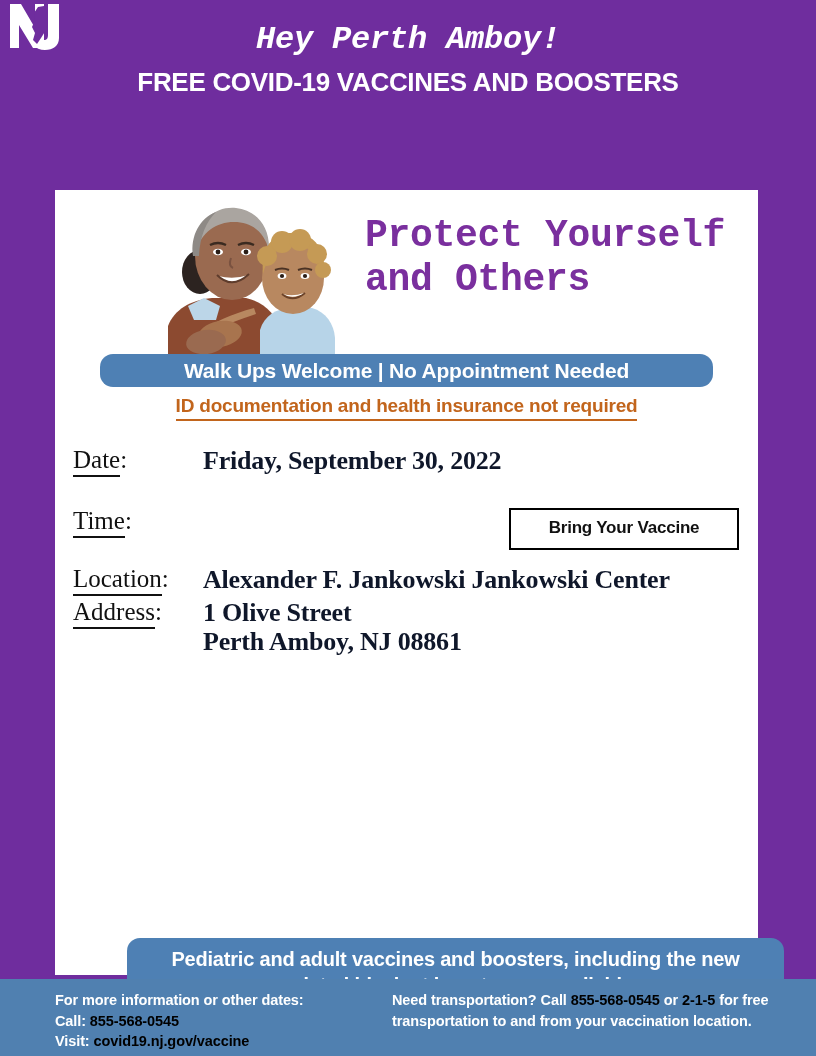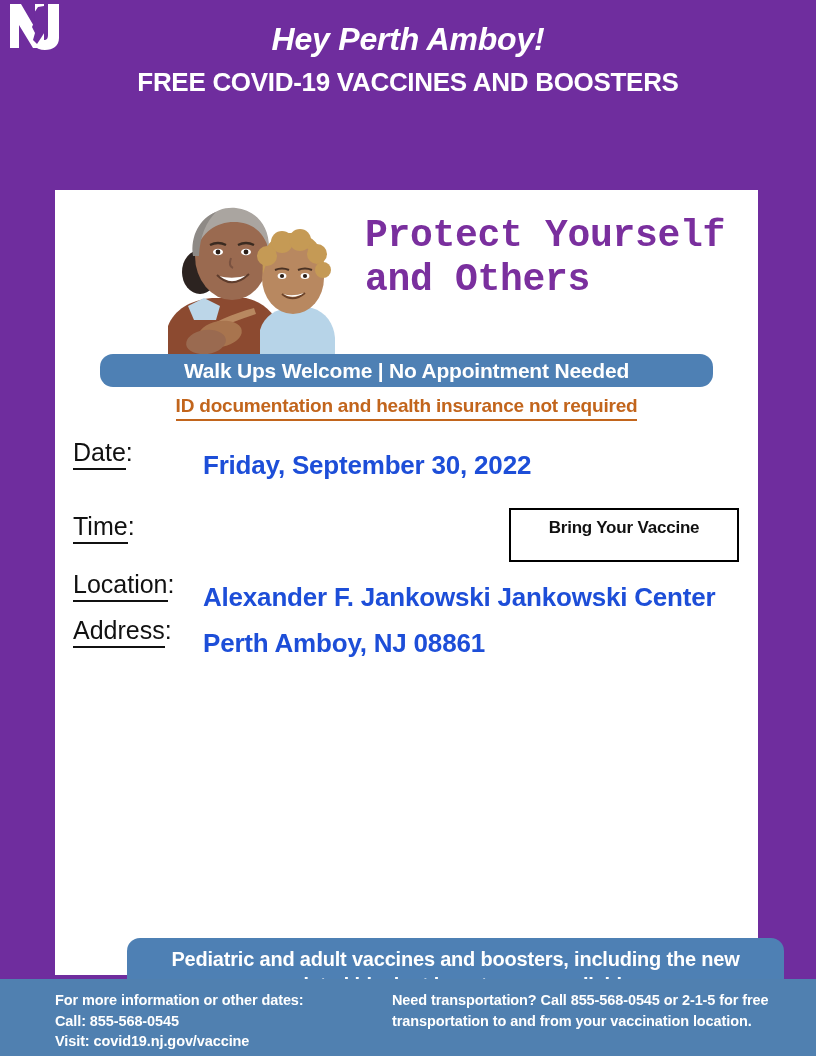--- a/index.html
+++ b/index.html
@@ -37,20 +37,21 @@
     text-align: center;
     color: #ffffff;
   }
   .hey-line {
     margin-top: 22px;
     font-size: 32px;
     font-weight: bold;
     font-style: italic;
     letter-spacing: -0.2px;
     line-height: 1.1;
+    font-family: Liberation Mono, monospace;
   }
   .free-line {
     margin-top: 10px;
     font-size: 26px;
     font-weight: bold;
     line-height: 1.18;
     letter-spacing: -0.3px;
     padding: 0 50px;
   }
 
@@ -121,61 +122,61 @@
   }
   .id-note span {
     border-bottom: 2px solid #C2651C;
     padding-bottom: 3px;
   }
 
   
   .details {
     position: absolute;
     left: 18px;
-    top: 248px;
+    top: 256px;
     width: 685px;
+    font-family: Liberation Serif, serif;
   }
   .drow {
     display: flex;
     align-items: flex-start;
   }
   .dlabel {
     flex: 0 0 130px;
     color: #111111;
     font-size: 25px;
     line-height: 1.15;
     white-space: nowrap;
   }
   .dlabel u {
     text-decoration: none;
     border-bottom: 2px solid #111111;
     padding-bottom: 2px;
   }
   .dvalue {
-    color: #1d4ed8;
+    color: #0f172a;
     font-size: 26px;
     font-weight: bold;
     line-height: 1.15;
     letter-spacing: -0.2px;
-    margin-top: 13px;
   }
   .drow-date { margin-bottom: 31px; }
   .drow-time { margin-bottom: 29px; }
   .drow-location { margin-bottom: 3px; }
 
   
   .card-box {
     position: absolute;
     left: 509px;
     top: 508px;
     width: 218px;
     border: 2px solid #000000;
     background: #ffffff;
     text-align: center;
-    padding: 7px 4px 20px 4px;
+    padding: 7px 4px 8px 4px;
     font-size: 17px;
     font-weight: bold;
     color: #111111;
     line-height: 1.35;
     letter-spacing: -0.2px;
   }
 
   
   .pediatric {
     position: absolute;
@@ -211,21 +212,21 @@
   }
   .foot-col {
     position: absolute;
     font-size: 14.5px;
     font-weight: bold;
     line-height: 1.42;
     letter-spacing: -0.1px;
   }
   .foot-left  { left: 55px;  top: 11px; width: 330px; }
   .foot-right { left: 392px; top: 11px; width: 380px; }
-  .hl { color: #ffffff; }
+  .hl { color: #000000; }
 </style>
 </head>
 <body>
 
 <div id="poster">
 
   <div class="nj-logo">
     <svg viewBox="0 0 54 50" width="54" height="50" aria-hidden="true">
 
       <path d="M2 2 L13 2 L27 26 L27 2 L36 2 L36 46 L25 46 L11 23 L11 46 L2 46 Z" fill="#ffffff"></path>
@@ -318,20 +319,21 @@
       </div>
 
       <div class="drow drow-location">
         <div class="dlabel"><u>Location</u><span>:</span></div>
         <div class="dvalue" style="width:520px">Alexander F. Jankowski Jankowski Center</div>
       </div>
 
       <div class="drow drow-address">
         <div class="dlabel"><u>Address</u><span>:</span></div>
         <div class="dvalue">
+          <div>1 Olive Street</div>
           <div>Perth Amboy, NJ 08861</div>
         </div>
       </div>
     </div>
 
     <div class="blue-banner pediatric">Pediatric and adult vaccines and boosters, including the new updated bivalent booster, are available.</div>
 
     <div class="logos">
 
       <div class="logo-mtr">

